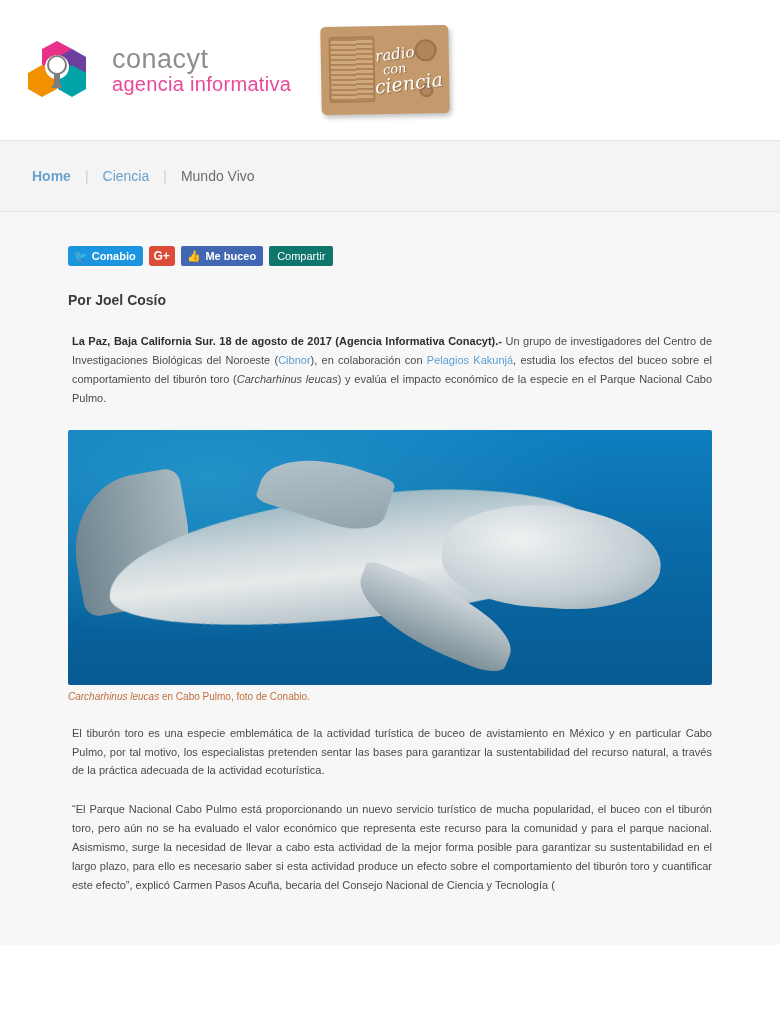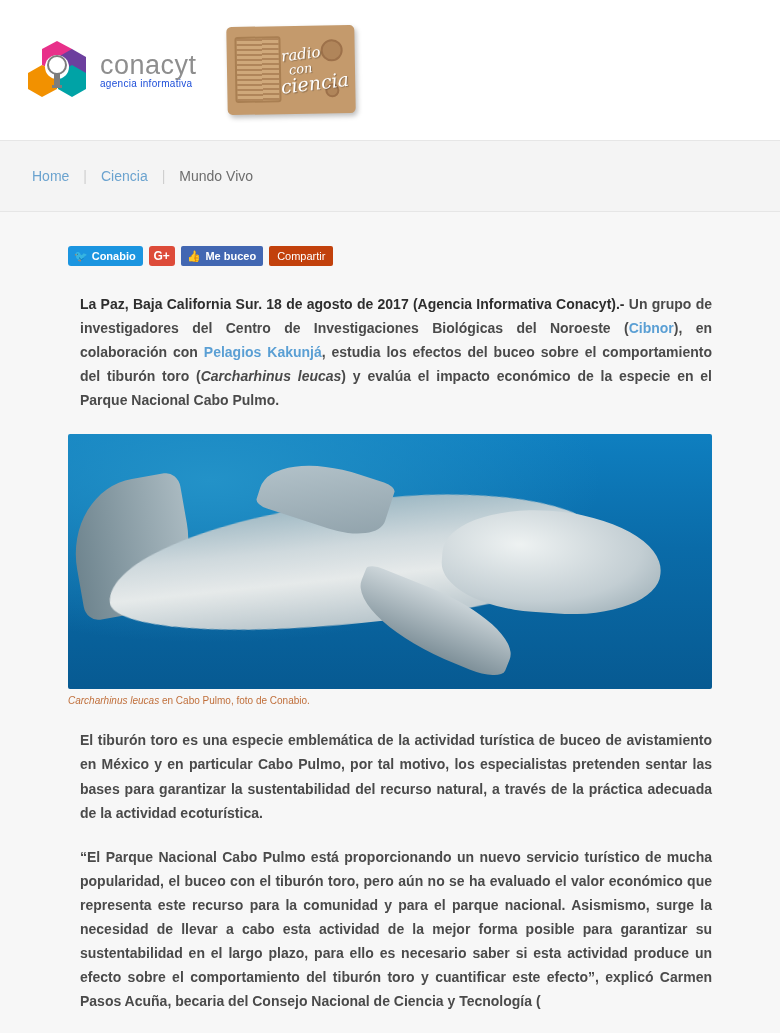--- a/index.html
+++ b/index.html
@@ -15,35 +15,35 @@
     height: 140px;
     background: #ffffff;
     display: flex;
     align-items: center;
     padding-left: 26px;
     gap: 30px;
   }
   .logo-conacyt {
     display: flex;
     align-items: center;
-    gap: 12px;
+    gap: 24px;
   }
   .logo-mark {
     position: relative;
     width: 62px; height: 62px;
   }
   .logo-text { line-height: 1.05; }
   .logo-text .main {
     font-size: 27px;
     color: #8e8e8e;
     letter-spacing: .5px;
   }
   .logo-text .sub {
-    font-size: 10px;
-    color: #1d4ed8;
+    font-size: 20px;
+    color: #ec4899;
     letter-spacing: .3px;
   }
   .logo-radio {
     width: 128px; height: 88px;
     background: #c49a6c;
     border-radius: 5px;
     position: relative;
     box-shadow: 2px 3px 5px rgba(0,0,0,.25);
     overflow: hidden;
     display: flex;
@@ -91,21 +91,21 @@
     display: flex;
     align-items: center;
     padding-left: 32px;
     font-size: 14px;
   }
   .breadcrumb-bar a {
     color: #6ba3cf;
     text-decoration: none;
     padding: 0 14px;
   }
-  .breadcrumb-bar a:first-child { padding-left: 0; }
+  .breadcrumb-bar a:first-child { padding-left: 0; font-weight: bold; }
   .breadcrumb-bar .sep { color: #cfcfcf; }
   .breadcrumb-bar .current {
     color: #6d6d6d;
     padding: 0 14px;
   }
 
   
   .article-wrap {
     background: #f7f7f7;
     padding: 34px 0 0 0;
@@ -163,45 +163,44 @@
     font-size: 11px;
     height: 20px;
     display: flex;
     align-items: center;
     gap: 4px;
     padding: 0 7px;
     border-radius: 2px;
     font-weight: bold;
   }
   .btn-share {
-    background: #c2410c;
+    background: #0f766e;
     color: #fff;
     font-size: 11px;
     height: 20px;
     display: flex;
     align-items: center;
     padding: 0 8px;
     border-radius: 2px;
   }
   .glyph { font-size: 11px; line-height: 1; }
 
   .byline {
     font-size: 14px;
     font-weight: bold;
     color: #3c3c3c;
     margin: 0 0 24px 0;
   }
 
   p.body {
-    font-size: 14px;
+    font-size: 11px;
     line-height: 1.72;
     color: #4a4a4a;
     text-align: justify;
-    margin: 0 0 20px 12px;
-    font-weight: bold;
+    margin: 0 0 20px 4px;
   }
   p.body b { color: #2e2e2e; }
   p.body i { font-style: italic; }
   a.inline { color: #5a9fd4; text-decoration: none; }
 
   .figure { margin: 22px 0 6px 0; }
   .photo {
     width: 100%;
     height: 255px;
     border-radius: 2px;
@@ -317,20 +316,21 @@
     </div>
     <div class="btn-like">
       <span class="glyph">👍</span>
       <span>Me buceo</span>
     </div>
     <div class="btn-share">
       <span>Compartir</span>
     </div>
   </div>
 
+  <p class="byline">Por Joel Cosío</p>
 
   <p class="body">
     <b>La Paz, Baja California Sur. 18 de agosto de 2017 (Agencia Informativa Conacyt).-</b><span> Un grupo de investigadores del Centro de Investigaciones Biológicas del Noroeste (</span><a class="inline" href="#">Cibnor</a><span>), en colaboración con </span><a class="inline" href="#">Pelagios Kakunjá</a><span>, estudia los efectos del buceo sobre el comportamiento del tiburón toro (</span><i>Carcharhinus leucas</i><span>) y evalúa el impacto económico de la especie en el Parque Nacional Cabo Pulmo.</span>
   </p>
 
   <figure class="figure">
     <div class="photo">
       <div class="tail"></div>
       <div class="shark-body"></div>
       <div class="fin-dorsal"></div>

